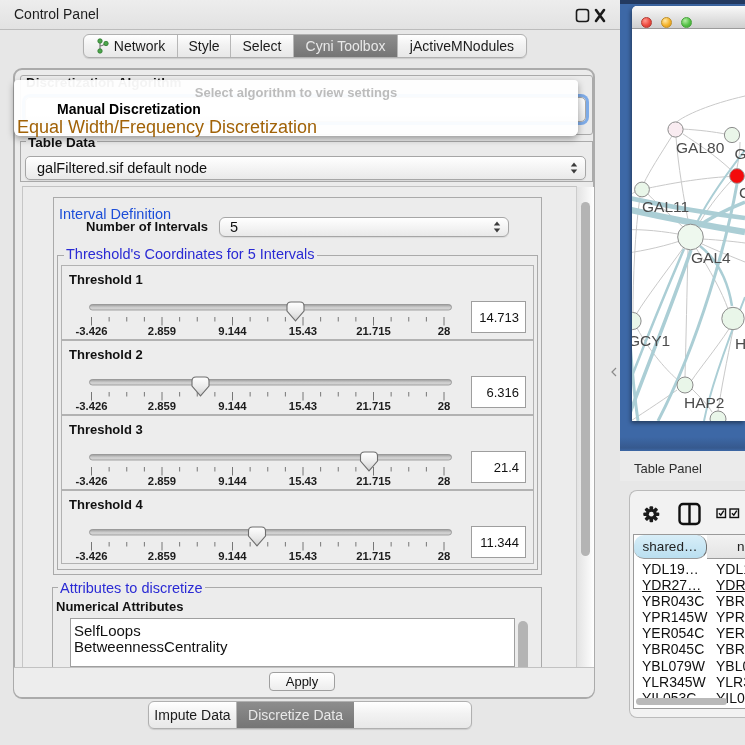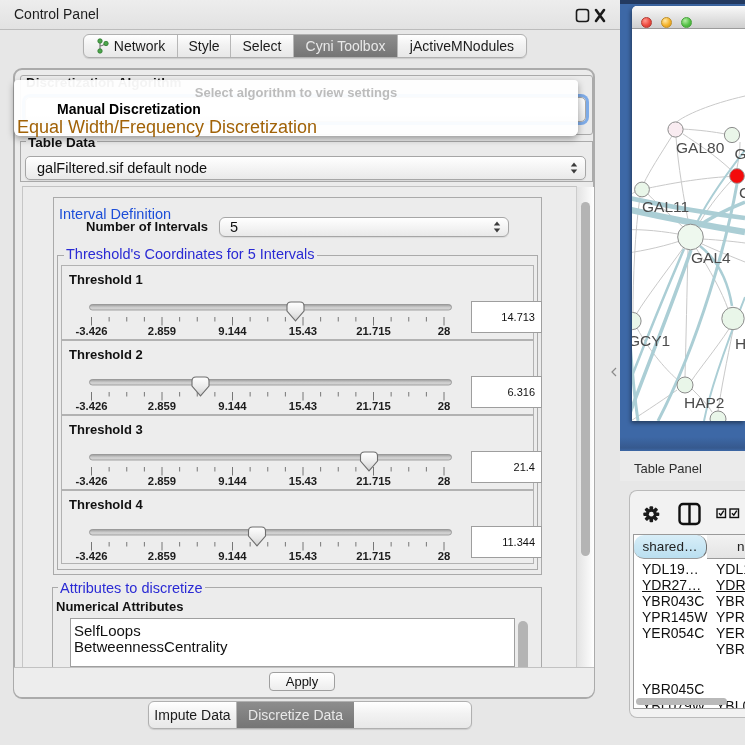--- a/index.html
+++ b/index.html
@@ -39,21 +39,21 @@
 #popup .p3 { position:absolute; left:3px; top:37px; font-size:18px; color:#a16207; }
 
 
 #viewport { left:22px; top:186px; width:555px; height:481px; background:#ececec; border-top:1px solid #c2c2c2; border-left:1px solid #c6c6c6; border-right:1px solid #cccccc; }
 #vscroll { left:577px; top:187px; width:17px; height:480px; background:linear-gradient(90deg,#e3e3e3,#f6f6f6 70%,#ffffff); }
 #vthumb { left:581px; top:202px; width:9px; height:354px; background:#b4b4b4; border-radius:5px; }
 
 
 .tpanel { position:absolute; left:61px; width:473px; border:1px solid #b2b2b2; background:#ededed; }
 .ttitle { position:absolute; left:7px; top:6px; font-size:13px; font-weight:bold; color:#111; }
-.valbox { position:absolute; left:409px; top:35px; width:71px; height:32px; background:#ffffff; border:1px solid #9e9e9e; font-size:11px; color:#111; display:flex; align-items:center; justify-content:flex-end; padding-right:6px; }
+.valbox { position:absolute; left:409px; top:35px; width:55px; height:32px; background:#ffffff; border:1px solid #9e9e9e; font-size:13px; color:#111; display:flex; align-items:center; justify-content:flex-end; padding-right:6px; }
 
 
 #attrlist { left:70px; top:618px; width:445px; height:49px; background:#ffffff; border:1px solid #9f9f9f; font-size:15px; color:#111; overflow:hidden; }
 #attrlist div { padding-left:3px; height:16px; line-height:16px; } #attrlist { padding-top:4px; }
 #listthumb { left:518px; top:621px; width:10px; height:46px; background:#b4b4b4; border-radius:5px 5px 0 0; }
 
 
 #footer { left:14px; top:667px; width:580px; height:30px; background:#ededed; border-top:1px solid #c2c2c2; border-radius:0 0 8px 8px; }
 #applybtn { left:269px; top:672px; width:66px; height:19px; background:linear-gradient(#ffffff,#ededed); border:1px solid #9f9f9f; border-radius:4px; font-size:13px; color:#111; display:flex; align-items:center; justify-content:center; }
 #bottabs { left:148px; top:701px; width:324px; height:28px; }
@@ -466,21 +466,21 @@
       </div>
     <div style="display:flex;">
         <div style="flex:0 0 82px; padding-left:8px;">YPR145W</div>
         <div>YPR1</div>
       </div>
     <div style="display:flex;">
         <div style="flex:0 0 82px; padding-left:8px;">YER054C</div>
         <div>YER0</div>
       </div>
     <div style="display:flex;">
-        <div style="flex:0 0 82px; padding-left:8px;margin-top:40px;">YBR045C</div>
+        <div style="flex:0 0 82px; padding-left:8px;">YBR045C</div>
         <div>YBR0</div>
       </div>
     <div style="display:flex;">
         <div style="flex:0 0 82px; padding-left:8px;">YBL079W</div>
         <div>YBL0</div>
       </div>
     <div style="display:flex;">
         <div style="flex:0 0 82px; padding-left:8px;">YLR345W</div>
         <div>YLR3</div>
       </div>

